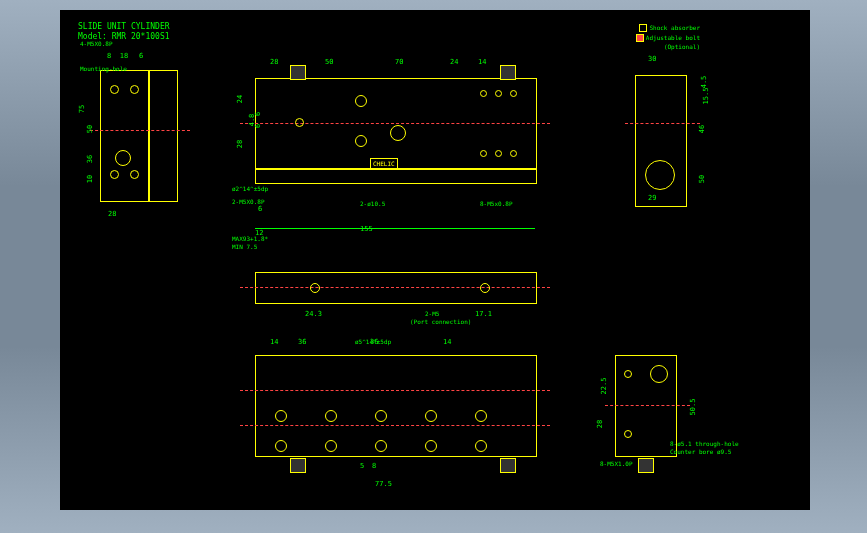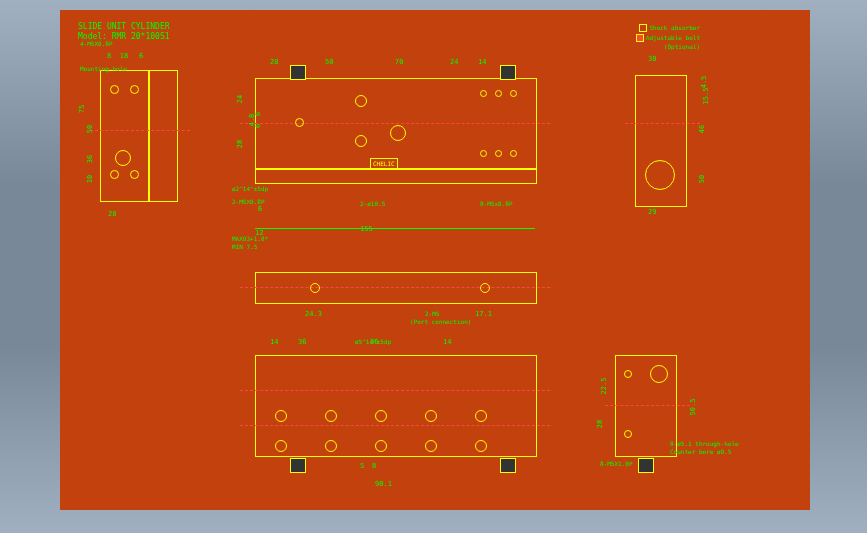--- a/index.html
+++ b/index.html
@@ -1,16 +1,16 @@
 <!DOCTYPE html>
 <html><head>
 <meta charset="utf-8">
 <style>
 body{margin:0;background:linear-gradient(180deg,#a0b0c0 0%,#788898 35%,#788898 65%,#a0b0c0 100%);font-family:Arial,sans-serif;width:867px;height:533px;overflow:hidden}
-.canvas{position:absolute;left:60px;top:10px;width:750px;height:500px;background:#c2410c}
+.canvas{position:absolute;left:60px;top:10px;width:750px;height:500px;background:#000000}
 .title{position:absolute;color:#0f0;font-size:8px;font-family:monospace;white-space:pre}
 .dim{position:absolute;color:#0f0;font-size:7px;font-family:monospace;text-align:center}
 .dim-line{position:absolute;background:#0f0}
 .part{position:absolute;border:1px solid #ff0}
 .centerline{position:absolute;border-top:1px dashed #f44;height:0}
 .hole{position:absolute;border:1px solid #ff0;border-radius:50%;background:transparent}
 .legend{position:absolute;color:#0f0;font-size:6px;font-family:monospace}
 .legend-box{display:inline-block;width:6px;height:6px;border:1px solid #ff0;margin-right:2px;vertical-align:middle}
 .note{position:absolute;color:#0f0;font-size:6px;font-family:monospace}
 .brand-box{position:absolute;border:1px solid #ff0;font-size:6px;color:#ff0;font-family:monospace;padding:1px 2px;text-align:center}
@@ -85,21 +85,21 @@
 <div class="part" style="left:440px;top:55px;width:14px;height:13px;background:#333"></div>
 
 <div class="part" style="left:575px;top:65px;width:50px;height:130px"></div>
 <div class="hole" style="left:585px;top:150px;width:28px;height:28px"></div>
 <div class="centerline" style="left:565px;top:113px;width:75px"></div>
 <div class="dim" style="left:588px;top:45px">30</div>
 <div class="dim" style="left:638px;top:68px;transform:rotate(-90deg)">4.5</div>
 <div class="dim" style="left:638px;top:82px;transform:rotate(-90deg)">15.5</div>
 <div class="dim" style="left:638px;top:115px;transform:rotate(-90deg)">46</div>
 <div class="dim" style="left:638px;top:165px;transform:rotate(-90deg)">50</div>
-<div class="dim" style="left:588px;top:198px">29</div>
+<div class="dim" style="left:588px;top:184px">29</div>
 
 <div class="part" style="left:195px;top:262px;width:280px;height:30px"></div>
 <div class="centerline" style="left:180px;top:277px;width:310px"></div>
 <div class="hole" style="left:250px;top:273px;width:8px;height:8px"></div>
 <div class="hole" style="left:420px;top:273px;width:8px;height:8px"></div>
 <div class="dim" style="left:245px;top:300px">24.3</div>
 <div class="dim" style="left:415px;top:300px">17.1</div>
 <div class="note" style="left:365px;top:300px">2-M5</div>
 <div class="note" style="left:350px;top:308px">(Port connection)</div>
 
@@ -113,21 +113,21 @@
 <div class="hole" style="left:415px;top:400px;width:10px;height:10px"></div>
 <div class="hole" style="left:215px;top:430px;width:10px;height:10px"></div>
 <div class="hole" style="left:265px;top:430px;width:10px;height:10px"></div>
 <div class="hole" style="left:315px;top:430px;width:10px;height:10px"></div>
 <div class="hole" style="left:365px;top:430px;width:10px;height:10px"></div>
 <div class="hole" style="left:415px;top:430px;width:10px;height:10px"></div>
 <div class="dim" style="left:210px;top:328px">14</div>
 <div class="dim" style="left:238px;top:328px">36</div>
 <div class="dim" style="left:310px;top:328px">36</div>
 <div class="dim" style="left:383px;top:328px">14</div>
-<div class="dim" style="left:315px;top:470px">90.1</div>
+<div class="dim" style="left:315px;top:470px">77.5</div>
 <div class="note" style="left:295px;top:328px">ø5^14^±5dp</div>
 <div class="dim" style="left:300px;top:452px">5</div>
 <div class="dim" style="left:312px;top:452px">8</div>
 
 <div class="part" style="left:230px;top:448px;width:14px;height:13px;background:#333"></div>
 <div class="part" style="left:440px;top:448px;width:14px;height:13px;background:#333"></div>
 
 <div class="part" style="left:555px;top:345px;width:60px;height:100px"></div>
 <div class="hole" style="left:590px;top:355px;width:16px;height:16px"></div>
 <div class="hole" style="left:564px;top:360px;width:6px;height:6px"></div>

